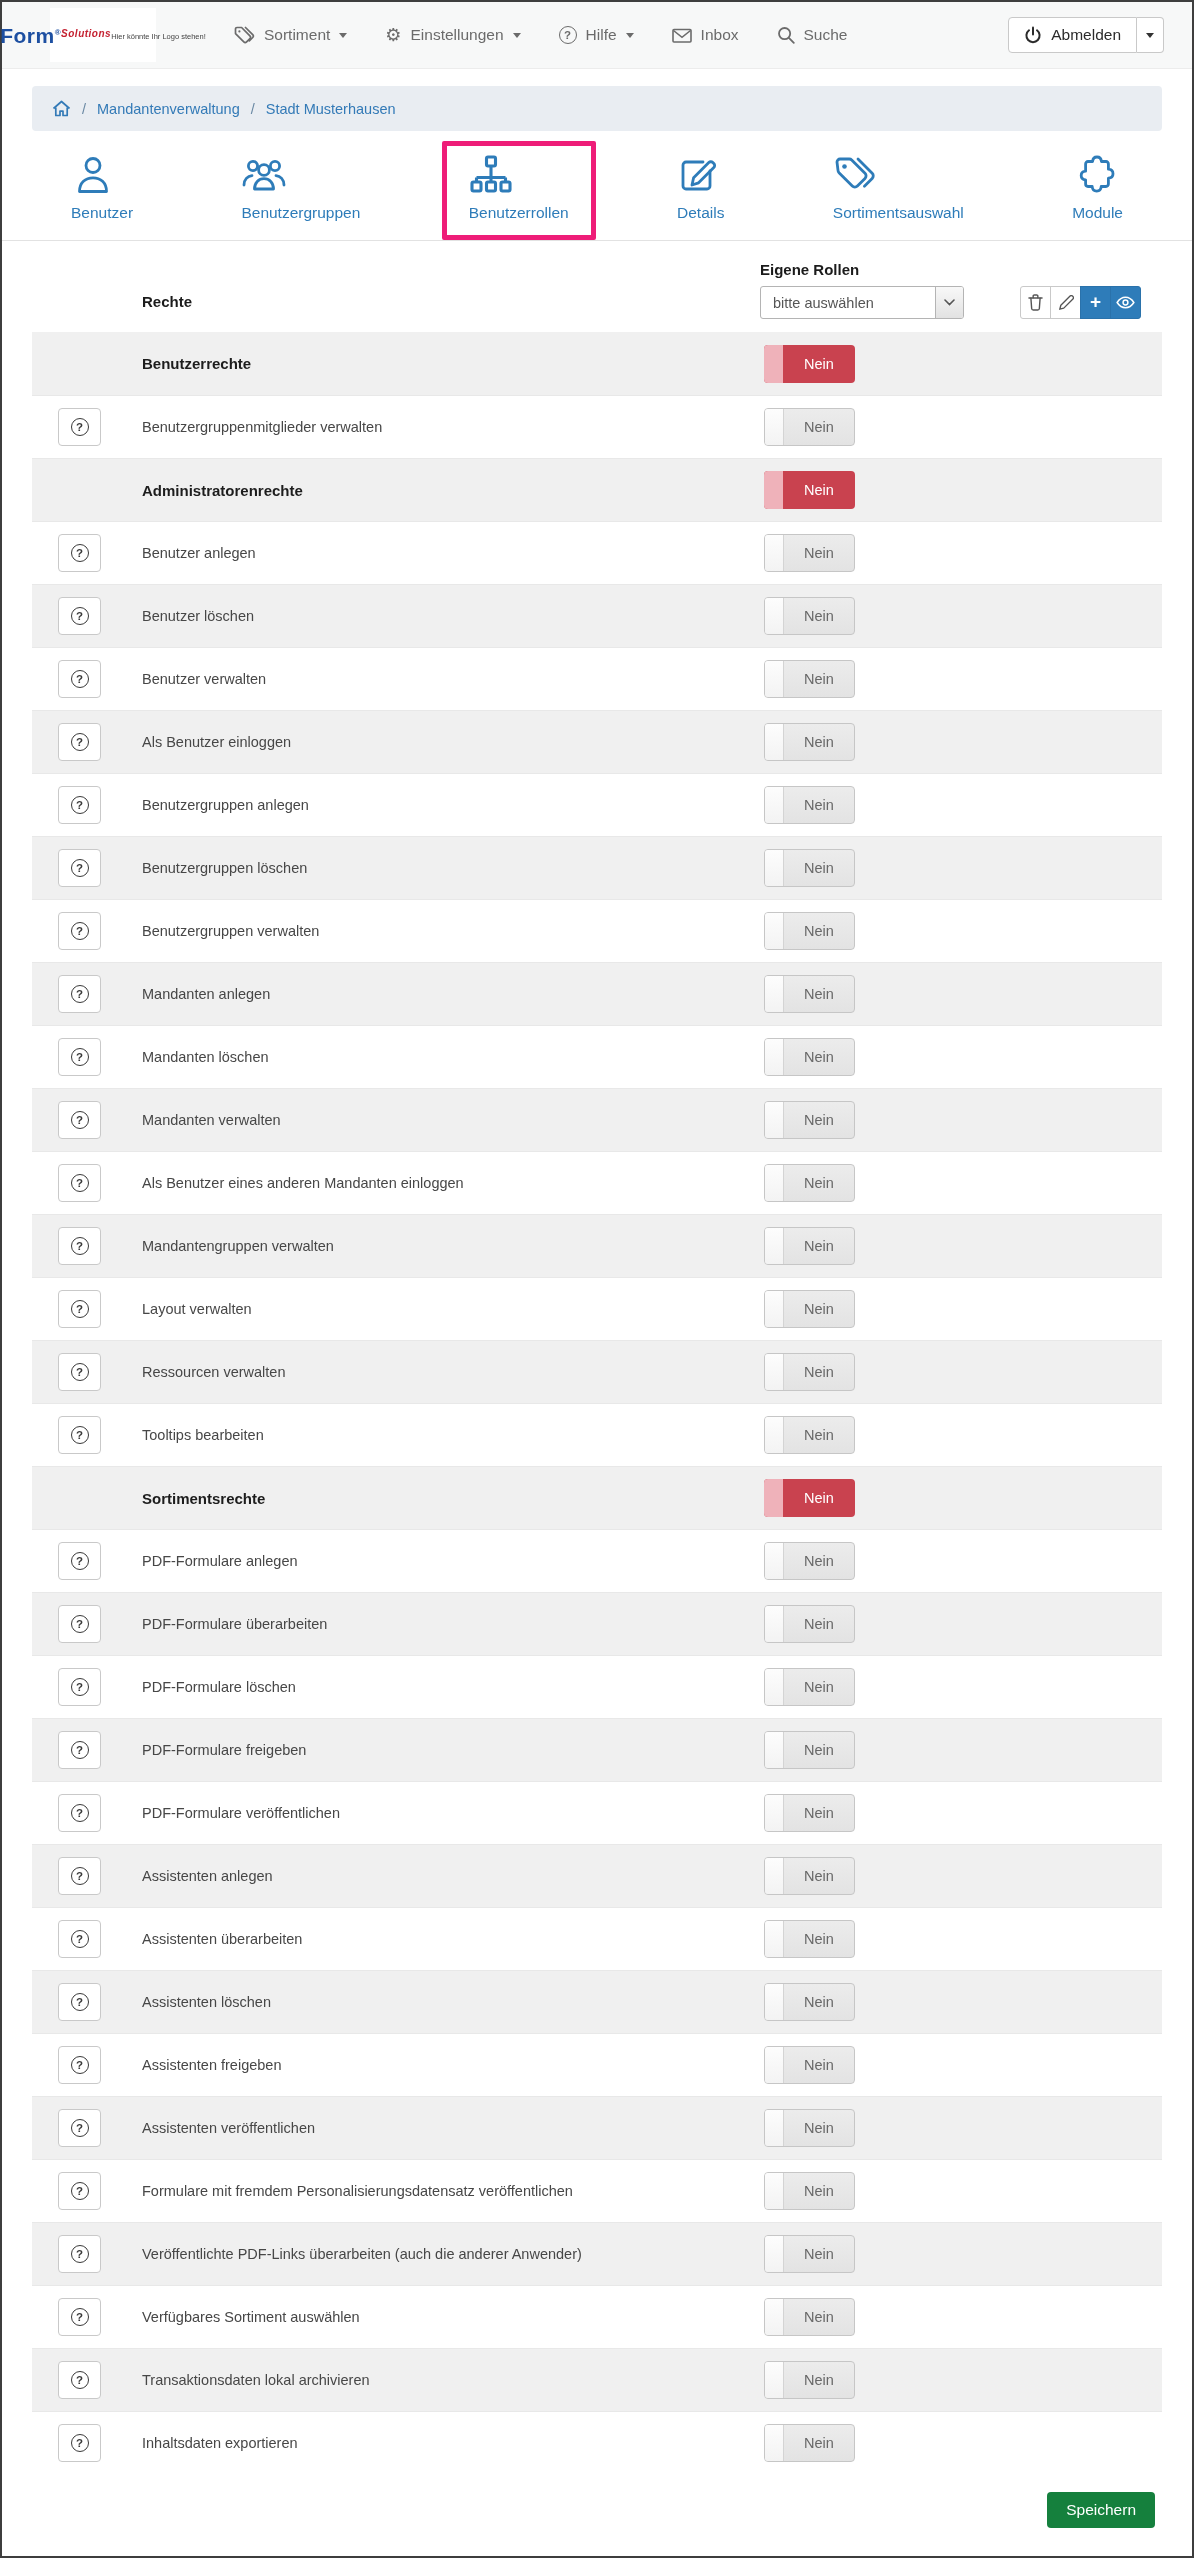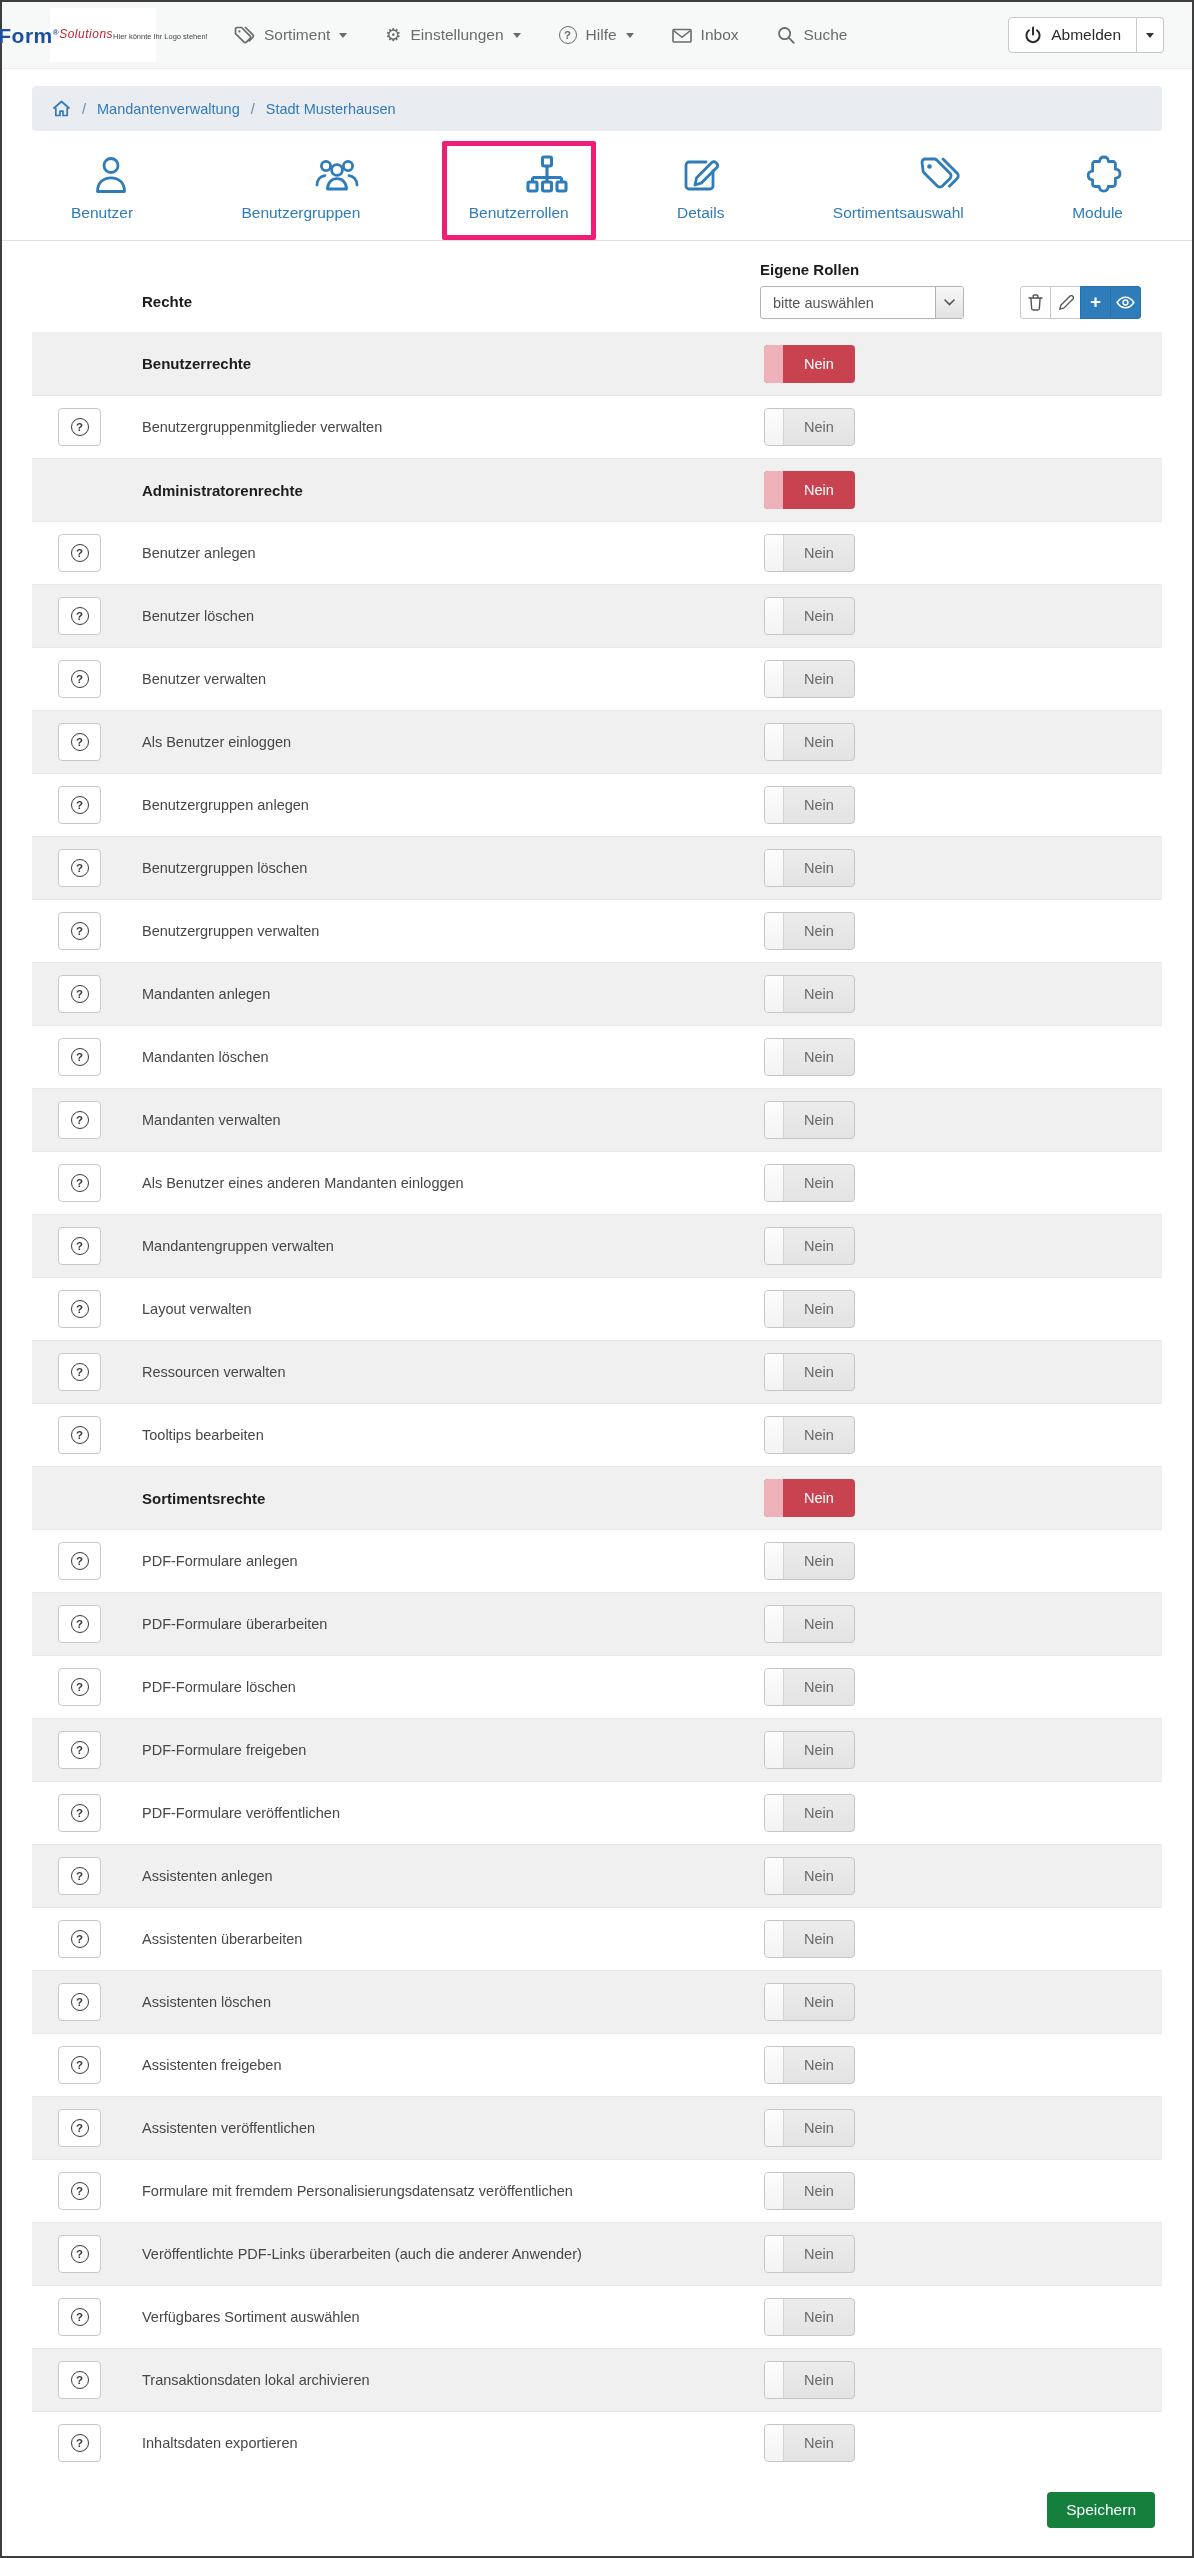--- a/index.html
+++ b/index.html
@@ -10,21 +10,21 @@
     display:flex; flex-direction:column;
   }
 
   
   .topbar { height:67px; background:#f7f8f8; border-bottom:1px solid #ececec;
     display:flex; align-items:center; padding:0 28px 0 48px; flex:none; }
   .logo { background:#fff; width:106px; height:54px; display:flex; flex-direction:row;
     align-items:center; justify-content:center; line-height:1; flex:none; }
   .logo-brand { color:#1d4fa1; font-weight:bold; font-size:21px; letter-spacing:.5px; }
   .logo-brand sup { font-size:8px; }
-  .logo-sub { color:#c42030; font-style:italic; font-weight:normal; font-size:12px; margin-top:-2px; letter-spacing:.5px; }
+  .logo-sub { color:#c42030; font-style:italic; font-weight:bold; font-size:10px; margin-top:-2px; letter-spacing:.5px; }
   .logo-caption { color:#444; font-size:7.5px; margin-top:4px; white-space:nowrap; }
   .mainnav { display:flex; align-items:center; gap:38px; margin-left:78px; color:#6b6b6b; font-size:15.5px; }
   .nav-item { display:flex; align-items:center; gap:9px; cursor:pointer; white-space:nowrap; }
   .caret-down { width:0; height:0; border:4px solid transparent; border-top:5px solid #6b6b6b; margin-top:5px; }
   .qcircle { width:18px; height:18px; border:1.6px solid currentColor; border-radius:50%;
     display:inline-flex; align-items:center; justify-content:center; font-size:11.5px; font-weight:bold; }
   .qcircle::before { content:"?"; }
   .gear-glyph { font-size:18px; line-height:1; }
   .gear-glyph::before { content:"\2699"; }
   .logout-wrap { margin-left:auto; display:flex; }
@@ -36,21 +36,21 @@
 
   
   .breadcrumb { margin:17px 30px 0; background:#e9edf2; border-radius:4px; height:45px;
     display:flex; align-items:center; padding:0 20px; gap:11px; font-size:14.5px; flex:none; }
   .crumb-link { color:#337ab7; cursor:pointer; }
   .crumb-sep { color:#6a89a4; }
 
   
   .tabs { display:flex; justify-content:space-between; padding:10px 42px 0; border-bottom:1px solid #e2e2e2; flex:none; }
   .tab { border:5px solid transparent; border-radius:2px; padding:9px 22px 13px;
-    display:flex; flex-direction:column; align-items:flex-end; gap:9px; color:#2e7cb9; font-size:15.5px; cursor:pointer; }
+    display:flex; flex-direction:column; align-items:flex-start; gap:9px; color:#2e7cb9; font-size:15.5px; cursor:pointer; }
   .tab.active { border-color:#ee1d78; }
   .tab svg { display:block; }
 
   
   .toolbar { display:flex; align-items:flex-end; padding:20px 30px 13px; flex:none; }
   .rechte-label { font-weight:bold; font-size:15px; color:#1b1b1b; margin-left:110px; margin-bottom:9px; }
   .toolbar-right { margin-left:auto; width:402px; display:flex; flex-direction:column; }
   .own-roles-label { font-weight:bold; font-size:15px; color:#1b1b1b; margin-bottom:8px; }
   .toolbar-controls { display:flex; align-items:center; }
   .role-select { width:204px; height:33px; border:1px solid #b4b4b4; border-radius:3px; background:#fff;

